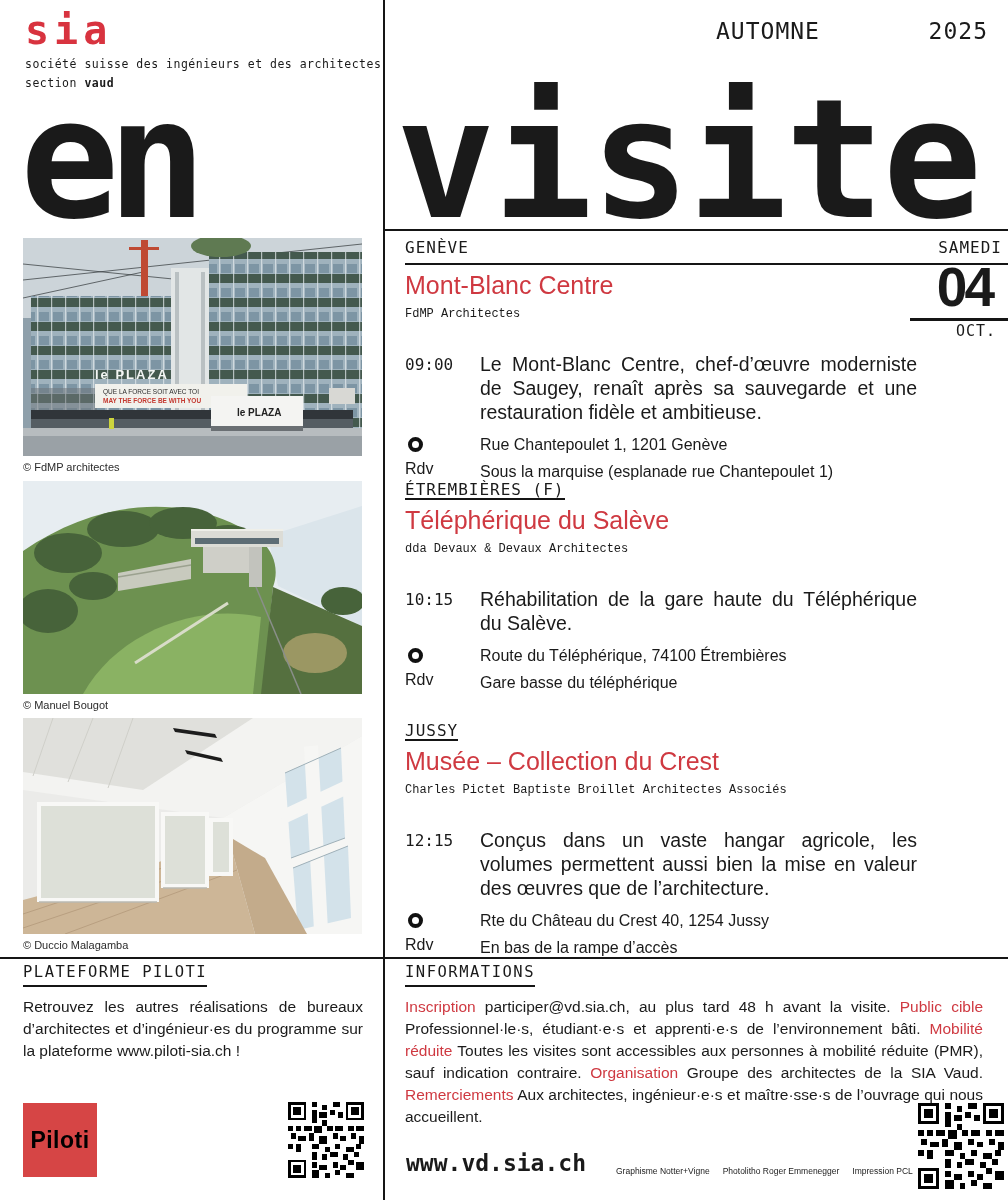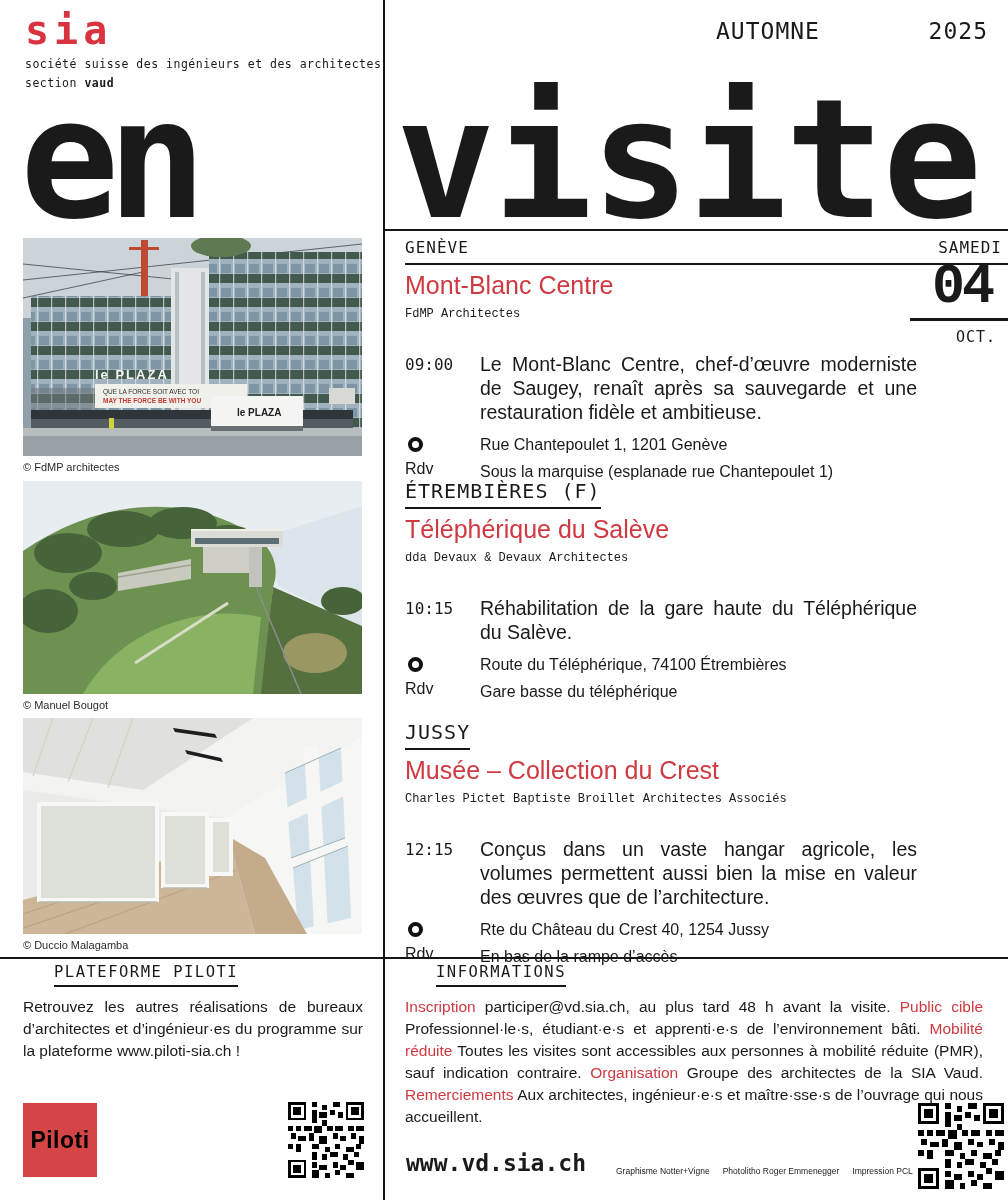--- a/index.html
+++ b/index.html
@@ -33,46 +33,46 @@
   .photo svg{display:block;width:339px;}
   .photo figcaption{font-size:11px;margin-top:5px;color:#2b2b2b;}
   #photo1{top:238px}#photo2{top:481px}#photo3{top:718px}
 
   
   .event{position:absolute;left:405px;right:0;}
   #event1{top:240px}#event2{top:481px}#event3{top:722px}
   .event-head{display:flex;justify-content:space-between;align-items:baseline;
               border-bottom:2px solid var(--ink);padding:0 6px 7px 0;}
   .city,.weekday{font-family:"DejaVu Sans Mono",monospace;font-size:16px;letter-spacing:1px;line-height:1;}
-  .city-solo{display:inline-block;font-family:"DejaVu Sans Mono",monospace;font-size:20px;
-             letter-spacing:1px;line-height:1;border-bottom:2px solid var(--ink);padding-bottom:6px;}
+  .city-solo{display:inline-block;font-family:"DejaVu Sans Mono",monospace;font-size:16px;
+             letter-spacing:1px;line-height:1;border-bottom:2px solid var(--ink);}
   .ev-title{font-size:25px;font-weight:400;color:var(--red);margin:7px 0 0;line-height:1.1;}
   .architect{font-size:12px;margin-top:7px;font-family:Liberation Mono, monospace;}
   .rows{margin-top:31px;width:512px;}
   .row{display:grid;grid-template-columns:75px 437px;align-items:start;}
   .time{font-family:"DejaVu Sans Mono",monospace;font-size:16px;padding-top:3px;}
   .desc{margin:0;font-size:19.5px;line-height:24px;text-align:justify;hyphens:manual;}
   .addr-row{margin-top:9px}.rdv-row{margin-top:4px}
   .addr{margin:0;font-size:16px;line-height:23px;}
   .rdv-label{font-size:16px;}
   .pin-icon{width:7px;height:7px;border-radius:50%;border:4px solid #111;background:#fff;
             display:inline-block;margin-left:3px;margin-top:4px;}
 
   
   .date-badge{position:absolute;top:20px;right:0;width:98px;text-align:right;}
-  .day{font-family:Liberation Mono, monospace;font-weight:bold;font-size:55px;line-height:1;
+  .day{font-family:Liberation Sans, sans-serif;font-weight:bold;font-size:55px;line-height:1;
        letter-spacing:-3px;padding-right:16px;}
   .day-rule{height:3px;background:var(--ink);margin-top:3px;}
-  .month{font-family:"DejaVu Sans Mono",monospace;font-size:15px;letter-spacing:1px;margin-top:7px;padding-right:12px;}
+  .month{font-family:"DejaVu Sans Mono",monospace;font-size:15px;letter-spacing:1px;margin-top:1px;padding-right:12px;}
 
   
   .piloti-section{position:absolute;left:23px;top:963px;width:340px;}
   .informations{position:absolute;left:405px;top:963px;width:578px;}
   .section-heading{display:inline-block;font-family:"DejaVu Sans Mono",monospace;font-size:15.5px;
-                   letter-spacing:1.5px;border-bottom:2px solid var(--ink);padding-bottom:4px;line-height:1;margin-left:31px;}
+                   letter-spacing:1.5px;border-bottom:2px solid var(--ink);padding-bottom:4px;line-height:1;}
   .piloti-section p,.informations p{margin:9px 0 0;font-size:15.5px;line-height:22px;text-align:justify;hyphens:manual;}
   .red{color:var(--red);}
 
   .piloti-logo{position:absolute;left:23px;top:1103px;width:74px;height:74px;background:#d64545;
                color:#000000;display:flex;align-items:center;justify-content:center;
                font-size:23px;font-weight:bold;letter-spacing:0.5px;}
   .qr{position:absolute;}
   #qr-left{left:288px;top:1102px;width:76px;height:76px;}
   #qr-right{left:918px;top:1103px;width:86px;height:86px;}
 

